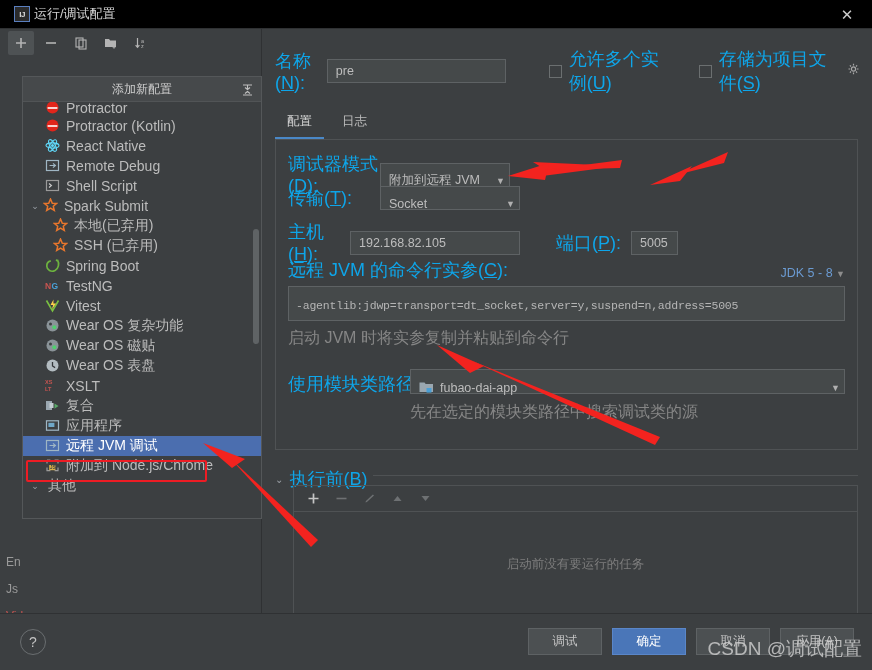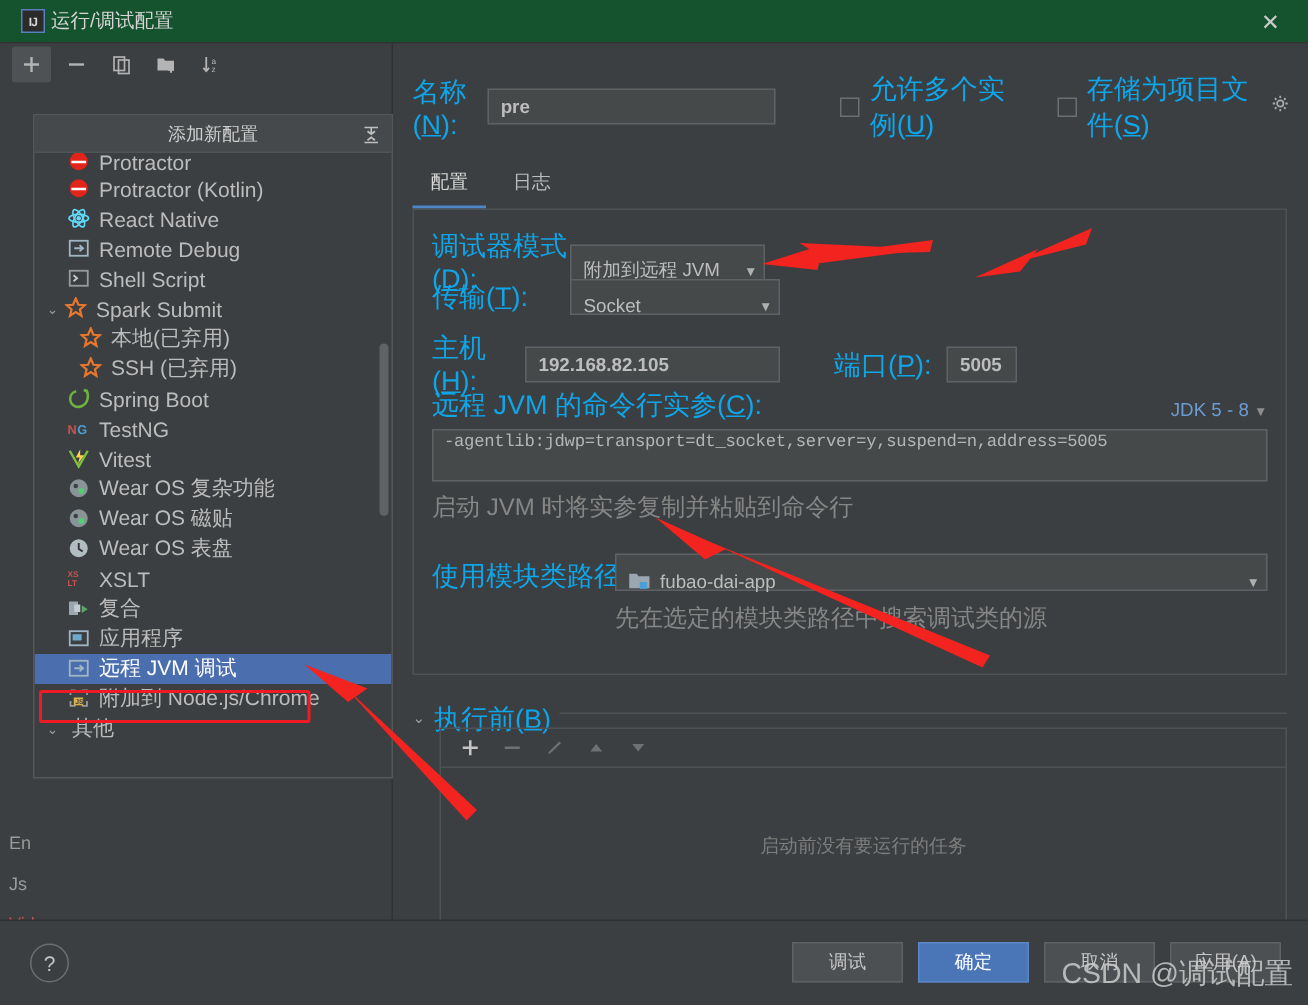--- a/index.html
+++ b/index.html
@@ -9,21 +9,21 @@
     font-family: "Liberation Sans", "DejaVu Sans", sans-serif;
     font-size: 12px;
     color: #bbbbbb;
     overflow: hidden;
   }
   .window { position: relative; width: 872px; height: 670px; background: #3c3f41; }
 
   
   .titlebar {
     position: absolute; left: 0; top: 0; width: 872px; height: 28px;
-    background: #14532d; display: flex; align-items: center;
+    background: #000000; display: flex; align-items: center;
   }
   .ij-logo {
     margin-left: 14px; width: 16px; height: 16px;
     border: 1px solid #5a7fbf; background: #2b2b2b;
     color: #d8d8d8; font-size: 8px; font-weight: bold;
     display: flex; align-items: center; justify-content: center;
     letter-spacing: -0.5px; font-family: "Liberation Sans", sans-serif;
   }
   .title-text { margin-left: 4px; font-size: 13px; color: #d4d4d4; }
   .close-btn {
@@ -112,21 +112,21 @@
   }
   .row { display: flex; align-items: center; }
   .lbl { color: #0ea5e9; font-size: 18px; }
   .u { text-decoration: underline; }
 
   .name-row { position: absolute; left: 12px; top: 18px; width: 585px; }
   .name-label { width: 62px; }
   .txt-input {
     background: #45494a; border: 1px solid #5e6264; color: #bdbdbd;
     height: 24px; padding: 0 8px; font-size: 12.5px;
-    font-family: "Liberation Sans", sans-serif; outline: none; font-weight: bold;
+    font-family: "Liberation Sans", sans-serif; outline: none;
   }
   #name-field { width: 202px; }
 
   .cbx {
     width: 13px; height: 13px; border: 1px solid #6b6f70; background: #3c3f41;
     display: inline-flex; align-items: center; justify-content: center;
     flex: 0 0 13px; cursor: pointer;
   }
   .cbx.checked { background: #45494a; }
   .cbx.checked:after {
@@ -158,21 +158,21 @@
   }
   .combo .arrow {
     margin-left: auto; padding-left: 10px; color: #b0b0b0; font-size: 9px;
   }
 
   .jvm-args {
     position: absolute; left: 12px; top: 146px; width: 557px; height: 35px;
     background: #45494a; border: 1px solid #5e6264;
     color: #b5b5b5; font-size: 11.5px;
     font-family: "Liberation Mono", "DejaVu Sans Mono", monospace;
-    padding: 1px 7px; letter-spacing: -0.2px; white-space: nowrap; overflow: hidden;
+    padding: 12px 7px; letter-spacing: -0.2px; white-space: nowrap; overflow: hidden;
   }
   .hint { color: #868686; font-size: 16px; }
 
   .jdk-link {
     position: absolute; right: 12px; top: 126px; color: #6b9bd2;
     font-size: 12.5px; cursor: pointer;
   }
 
   .mod-combo {
     position: absolute; left: 134px; top: 229px; width: 435px; height: 25px;

